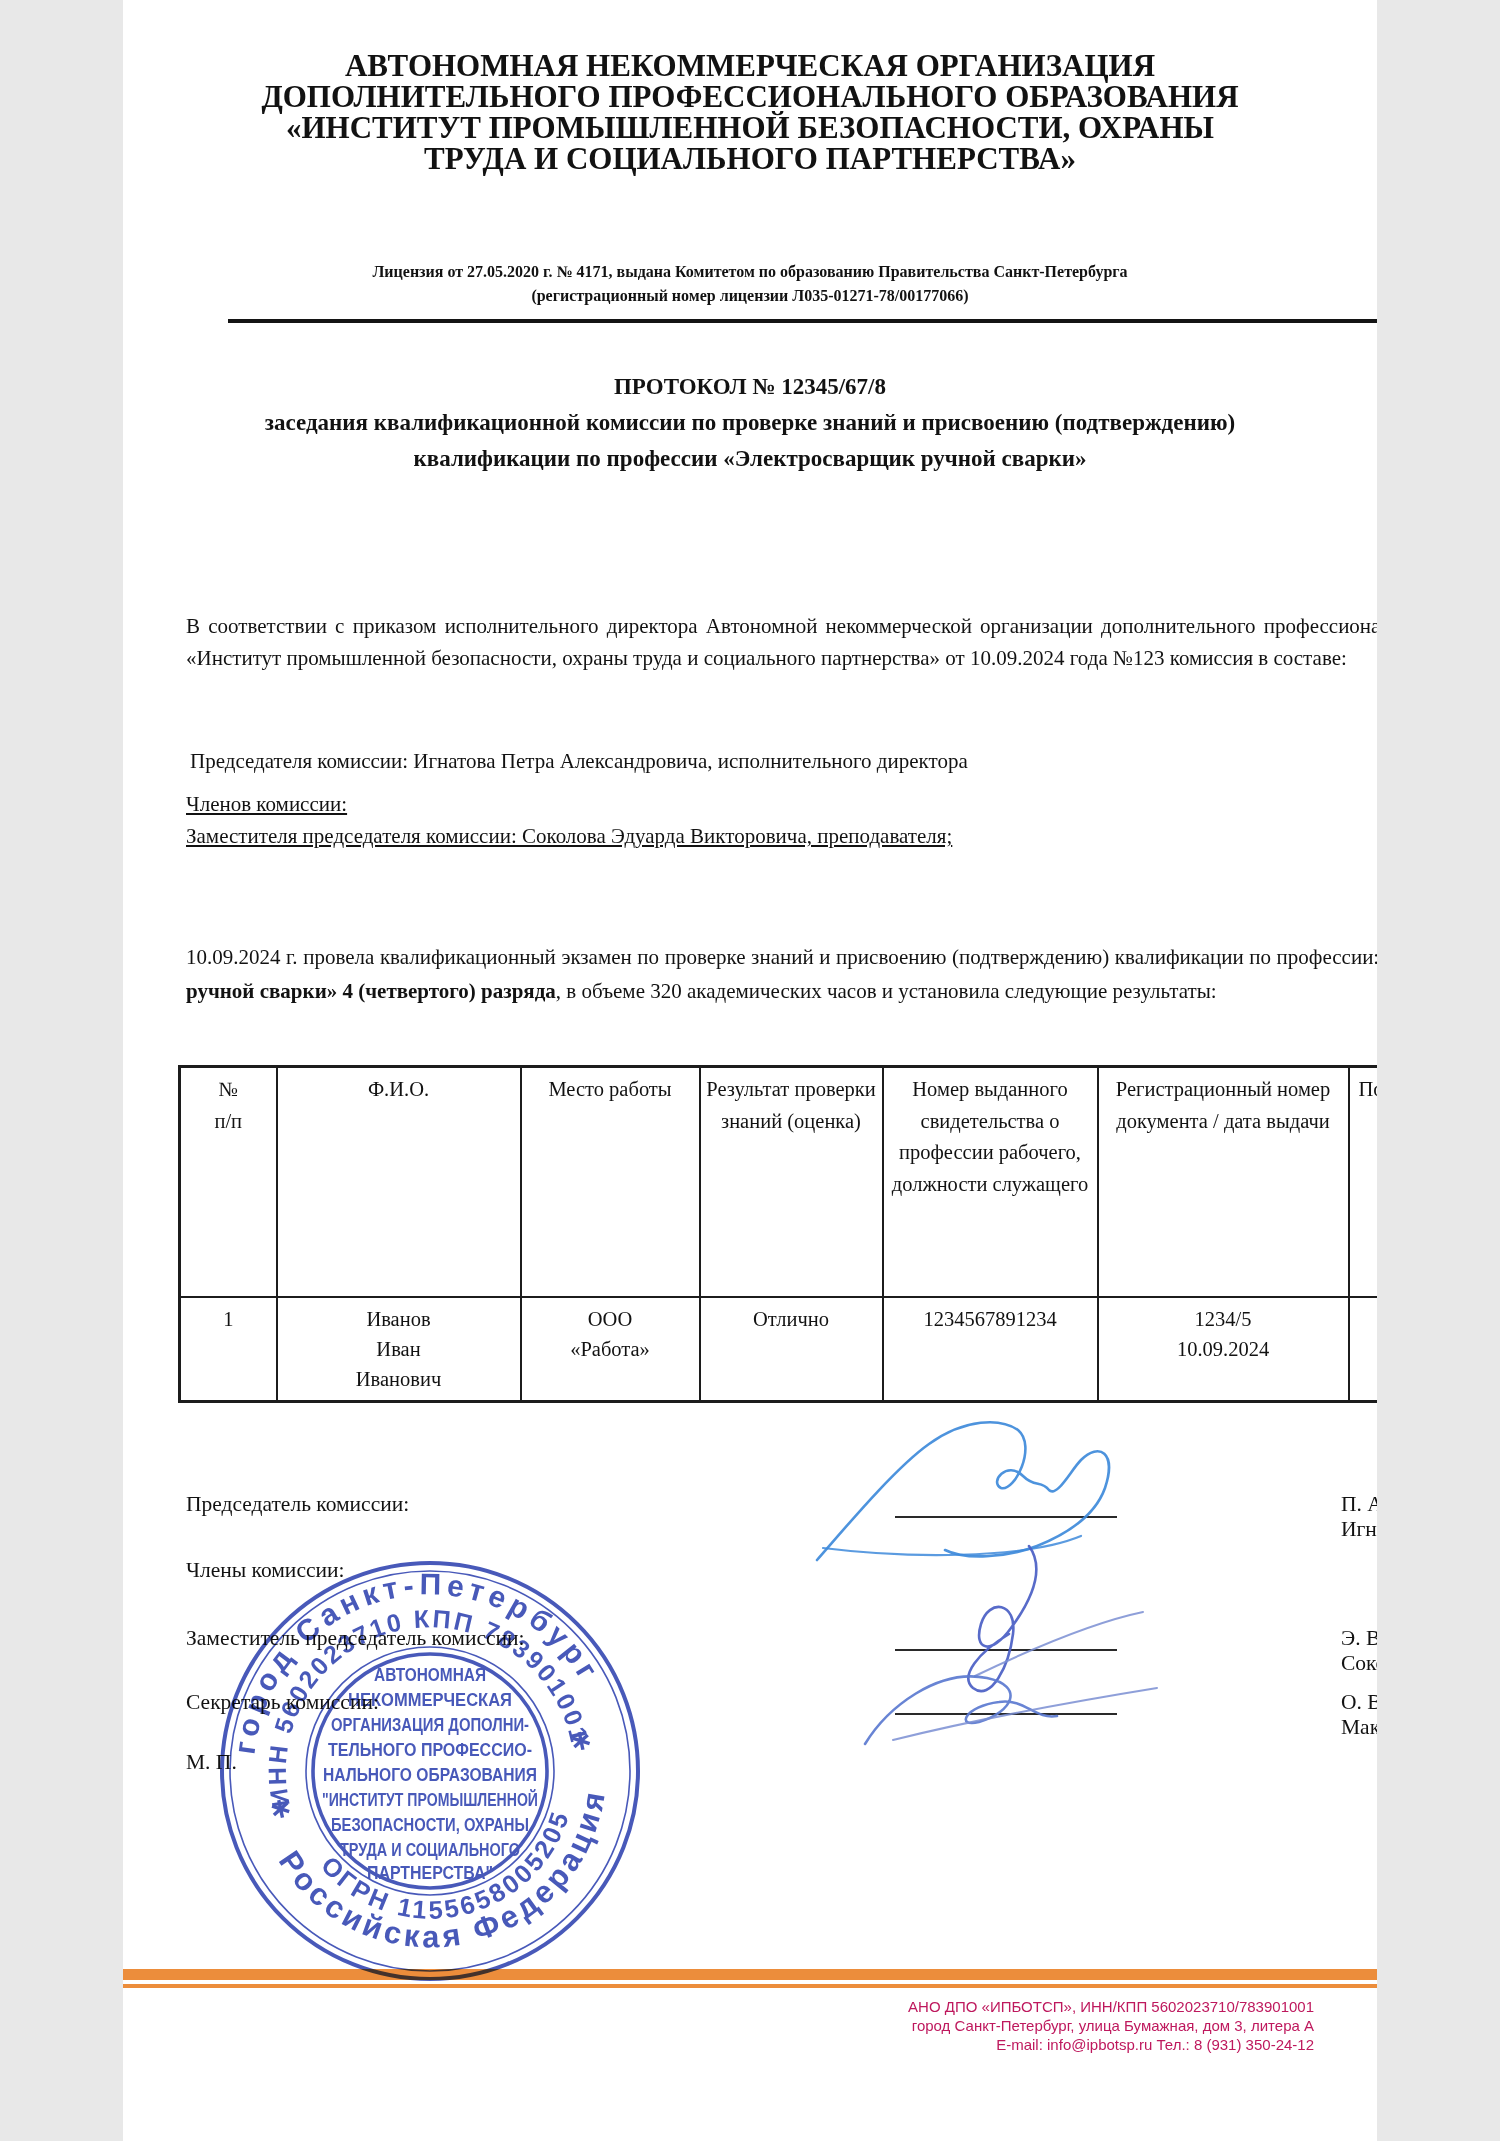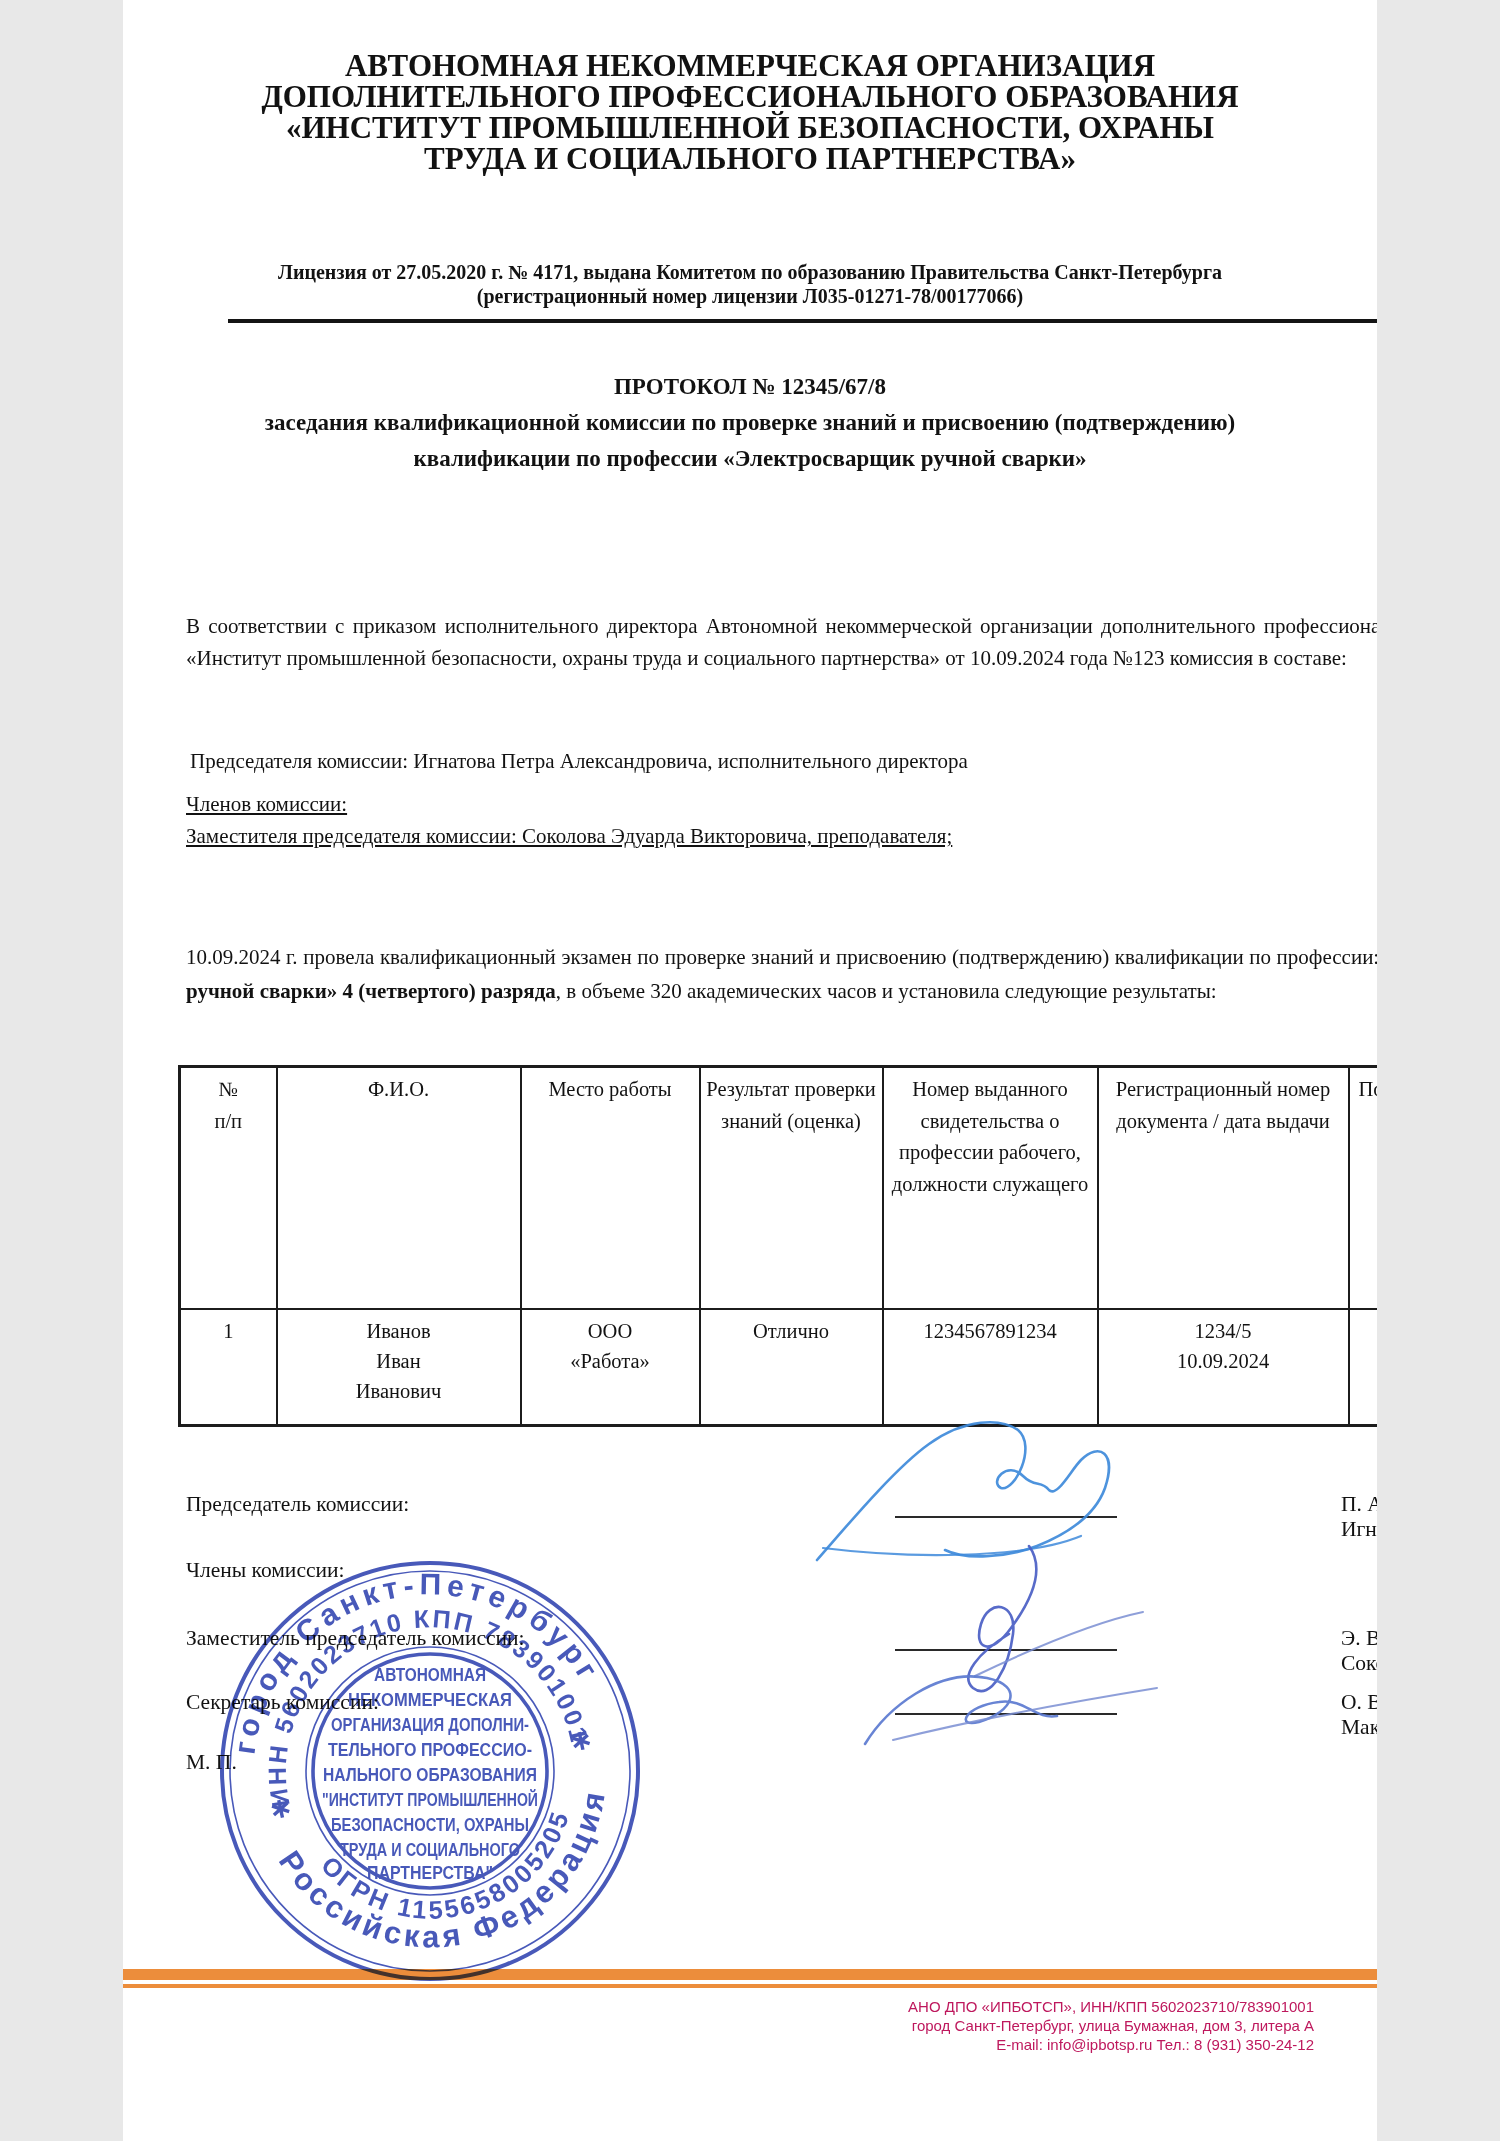--- a/index.html
+++ b/index.html
@@ -20,21 +20,21 @@
     text-align:center;
     font-weight:bold;
     font-size:31px;line-height:31px;
     letter-spacing:0px;
   }
   .org span{display:block;transform:scaleY(1.04);}
   .license{
     left:90px;right:90px;top:260px;
     text-align:center;
     font-weight:bold;
-    font-size:20px;line-height:24px;
+    font-size:16px;line-height:24px;
   }
   .license span{display:block;}
   .hrule{
     left:105px;width:1290px;top:319px;height:4px;
     background:#141414;
   }
 
   
   .title-block{
     left:40px;right:40px;top:369px;
@@ -76,21 +76,21 @@
     width:1390px;
     border-collapse:collapse;
     table-layout:fixed;
     font-size:20.5px;
   }
   table.results th, table.results td{
     border:2px solid #1c1c1c;
     font-weight:normal;
     vertical-align:top;
     text-align:center;
-    padding:6px 4px 16px 4px;
+    padding:6px 4px 4px 4px;
     line-height:31.5px;
   }
   table.results{border:3px solid #1c1c1c;}
   table.results th{height:218px;}
   table.results td{height:92px;line-height:30px;}
   table.results .th-num-inner{display:inline-block;width:34px;}
   td.fio{text-align:left;padding-left:16px;}
   td.fio .cellnarrow{display:inline-block;width:110px;}
   td.work .cellnarrow{display:inline-block;width:100px;}
   td.sig-cell{font-style:italic;}

